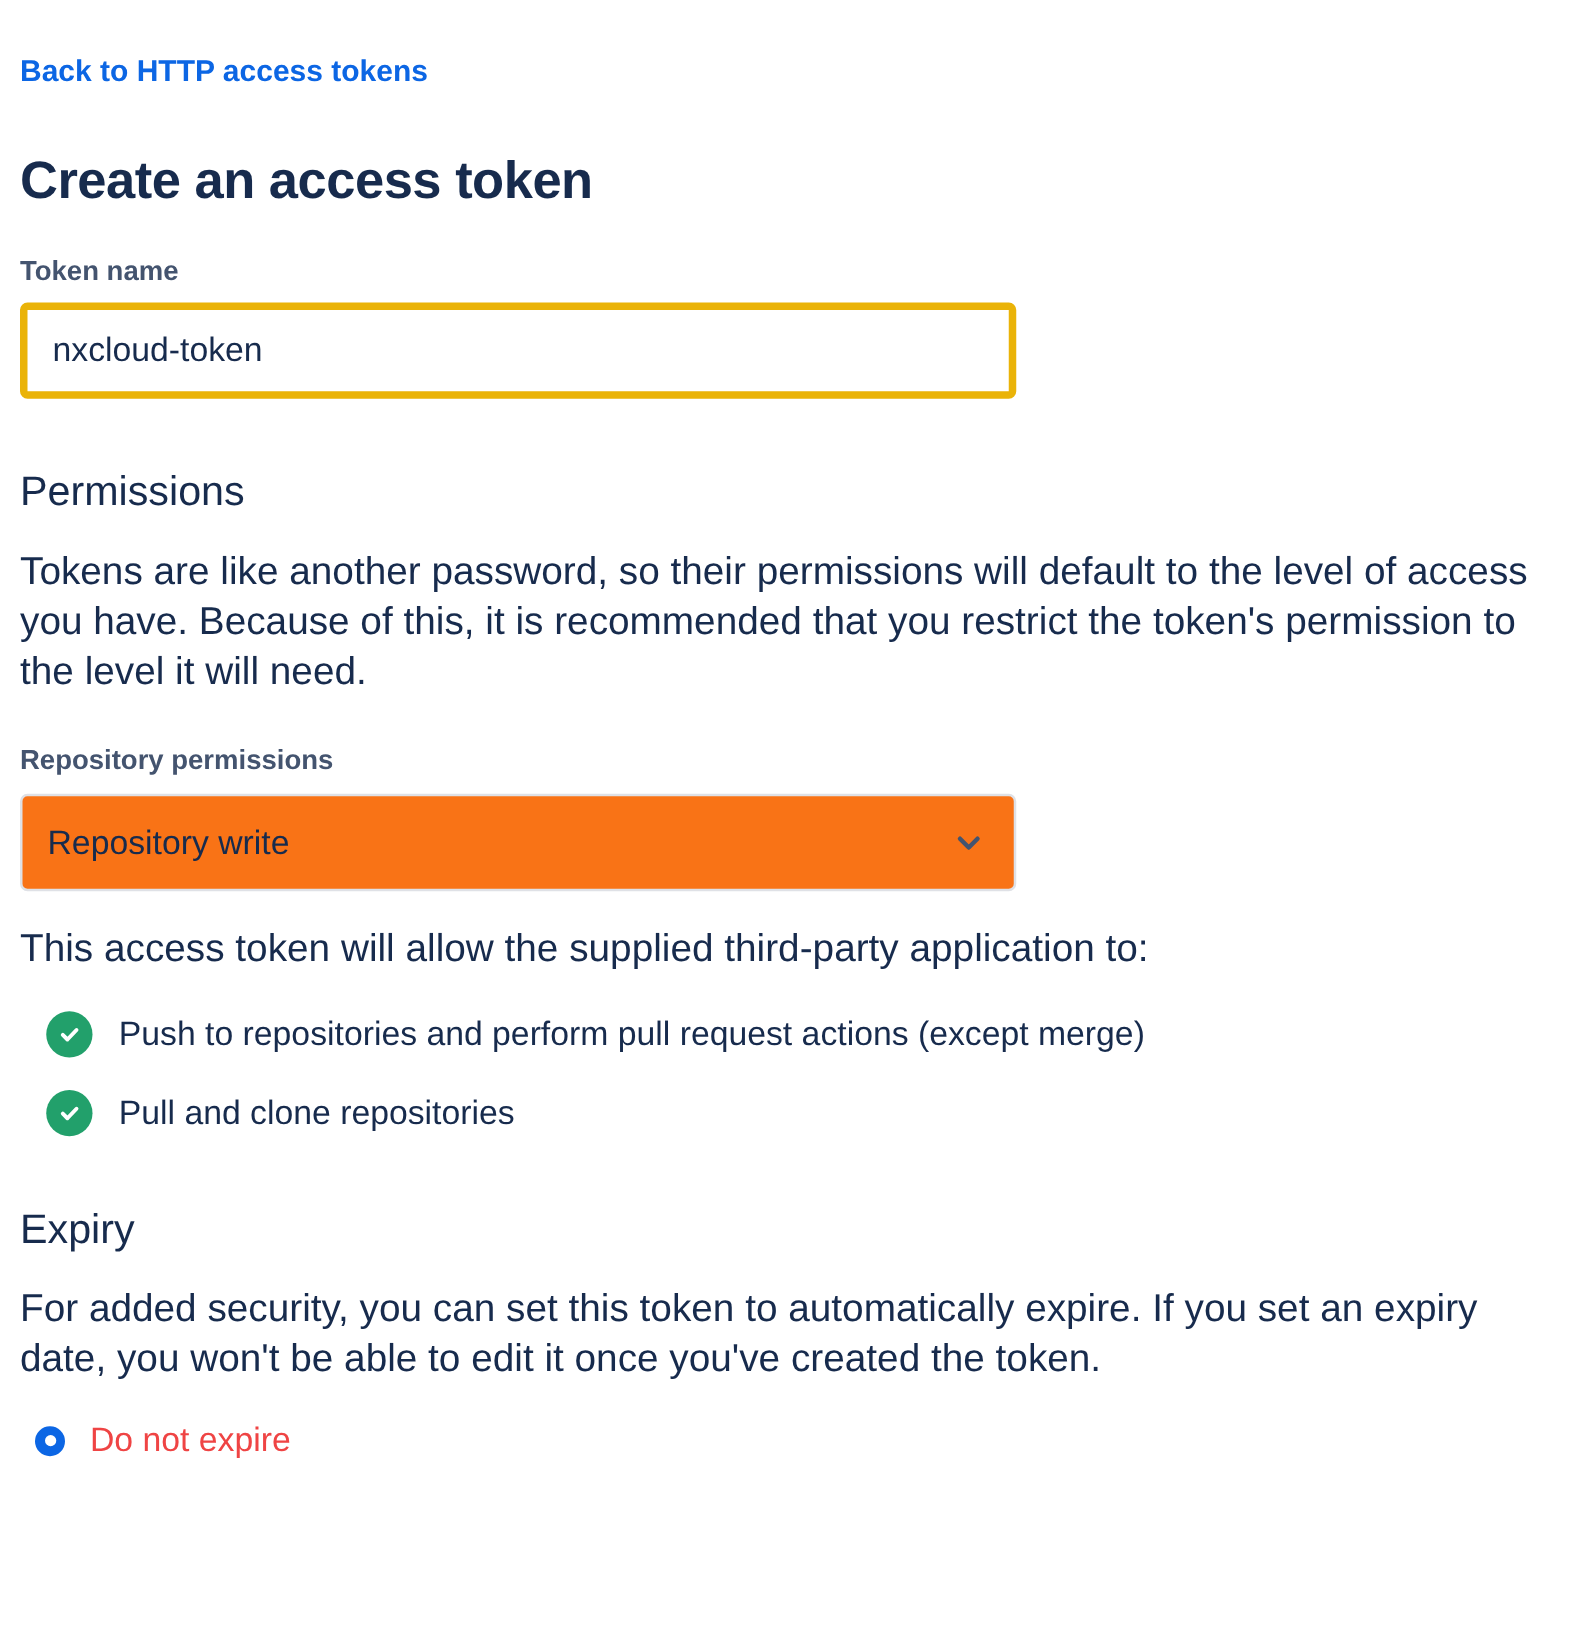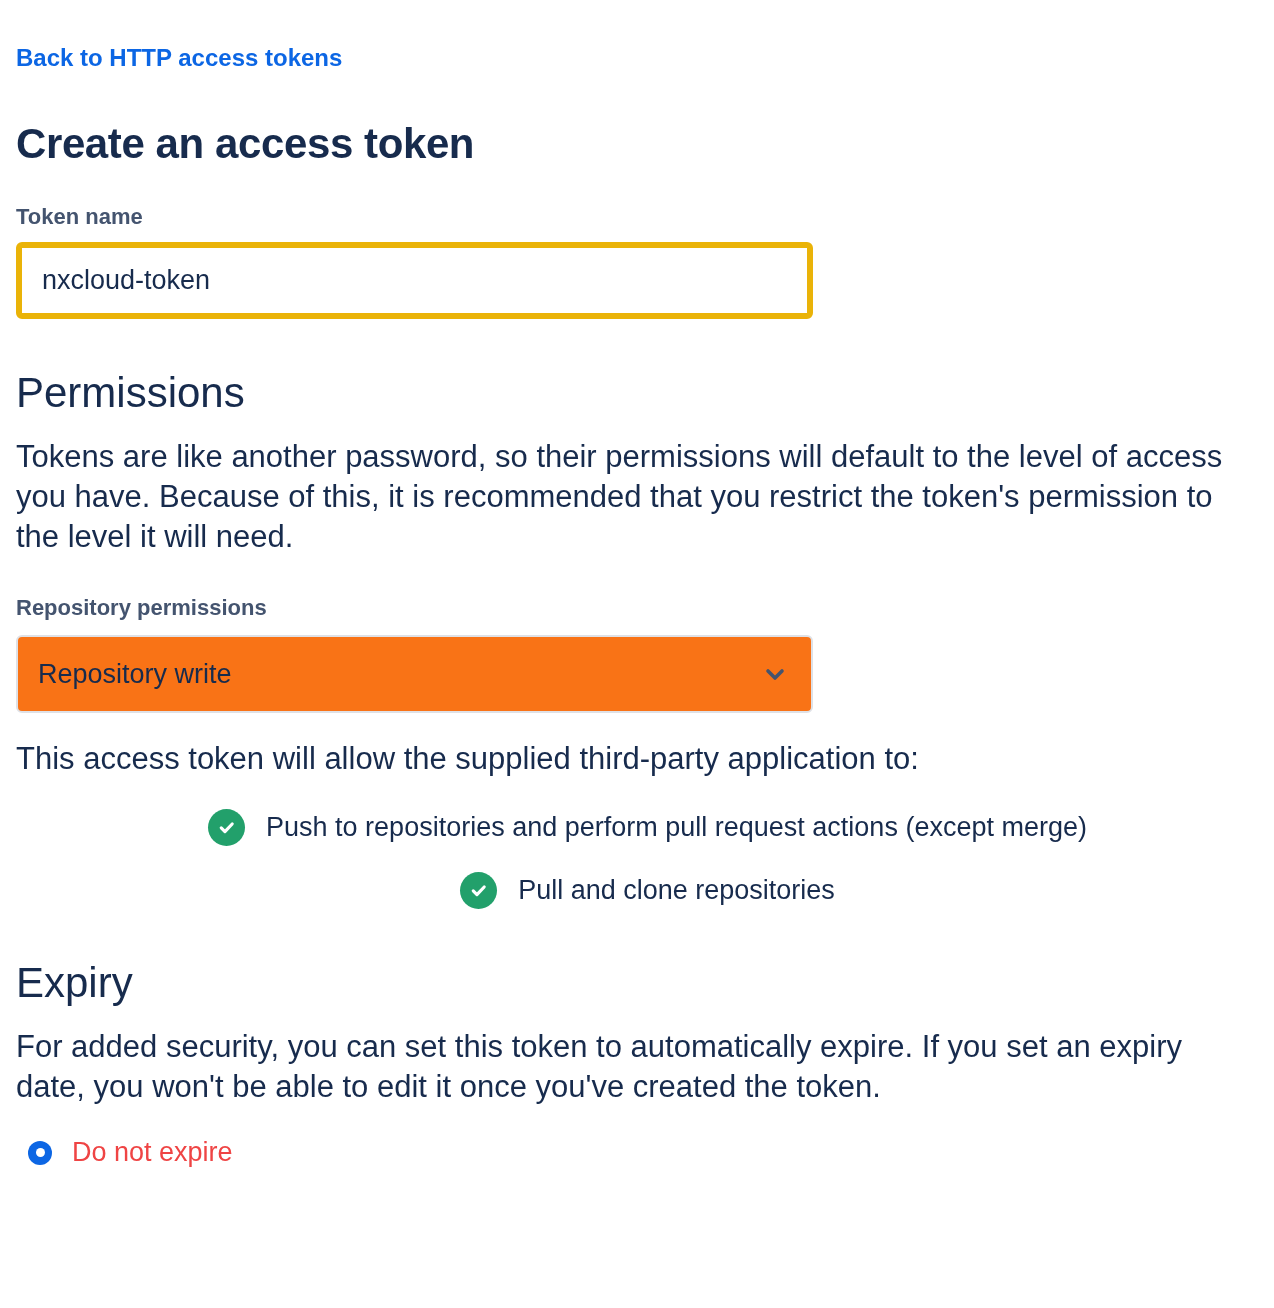--- a/index.html
+++ b/index.html
@@ -49,21 +49,21 @@
     border-radius: 6px;
     padding: 0 20px;
     font-family: "Liberation Sans", sans-serif;
     font-size: 27px;
     color: #172B4D;
     outline: none;
     background: #ffffff;
   }
   h2.section-heading {
     margin: 56px 0 0 0;
-    font-size: 42px;
+    font-size: 33px;
     line-height: 36px;
     font-weight: 500;
     color: #172B4D;
   }
   p.body-text {
     margin: 26px 0 0 0;
     font-size: 31px;
     line-height: 40px;
     color: #172B4D;
     max-width: 1215px;
@@ -84,21 +84,20 @@
   .select-value {
     font-size: 27px;
     color: #172B4D;
   }
   .chevron-icon svg { display: block; }
   .check-list { margin-top: 30px; }
   .check-row {
     display: flex;
     align-items: center;
     margin: 0 0 26px 21px;
-    justify-content: center;
   }
   .check-circle {
     width: 37px;
     height: 37px;
     min-width: 37px;
     border-radius: 50%;
     background: #22A06B;
     display: flex;
     align-items: center;
     justify-content: center;

